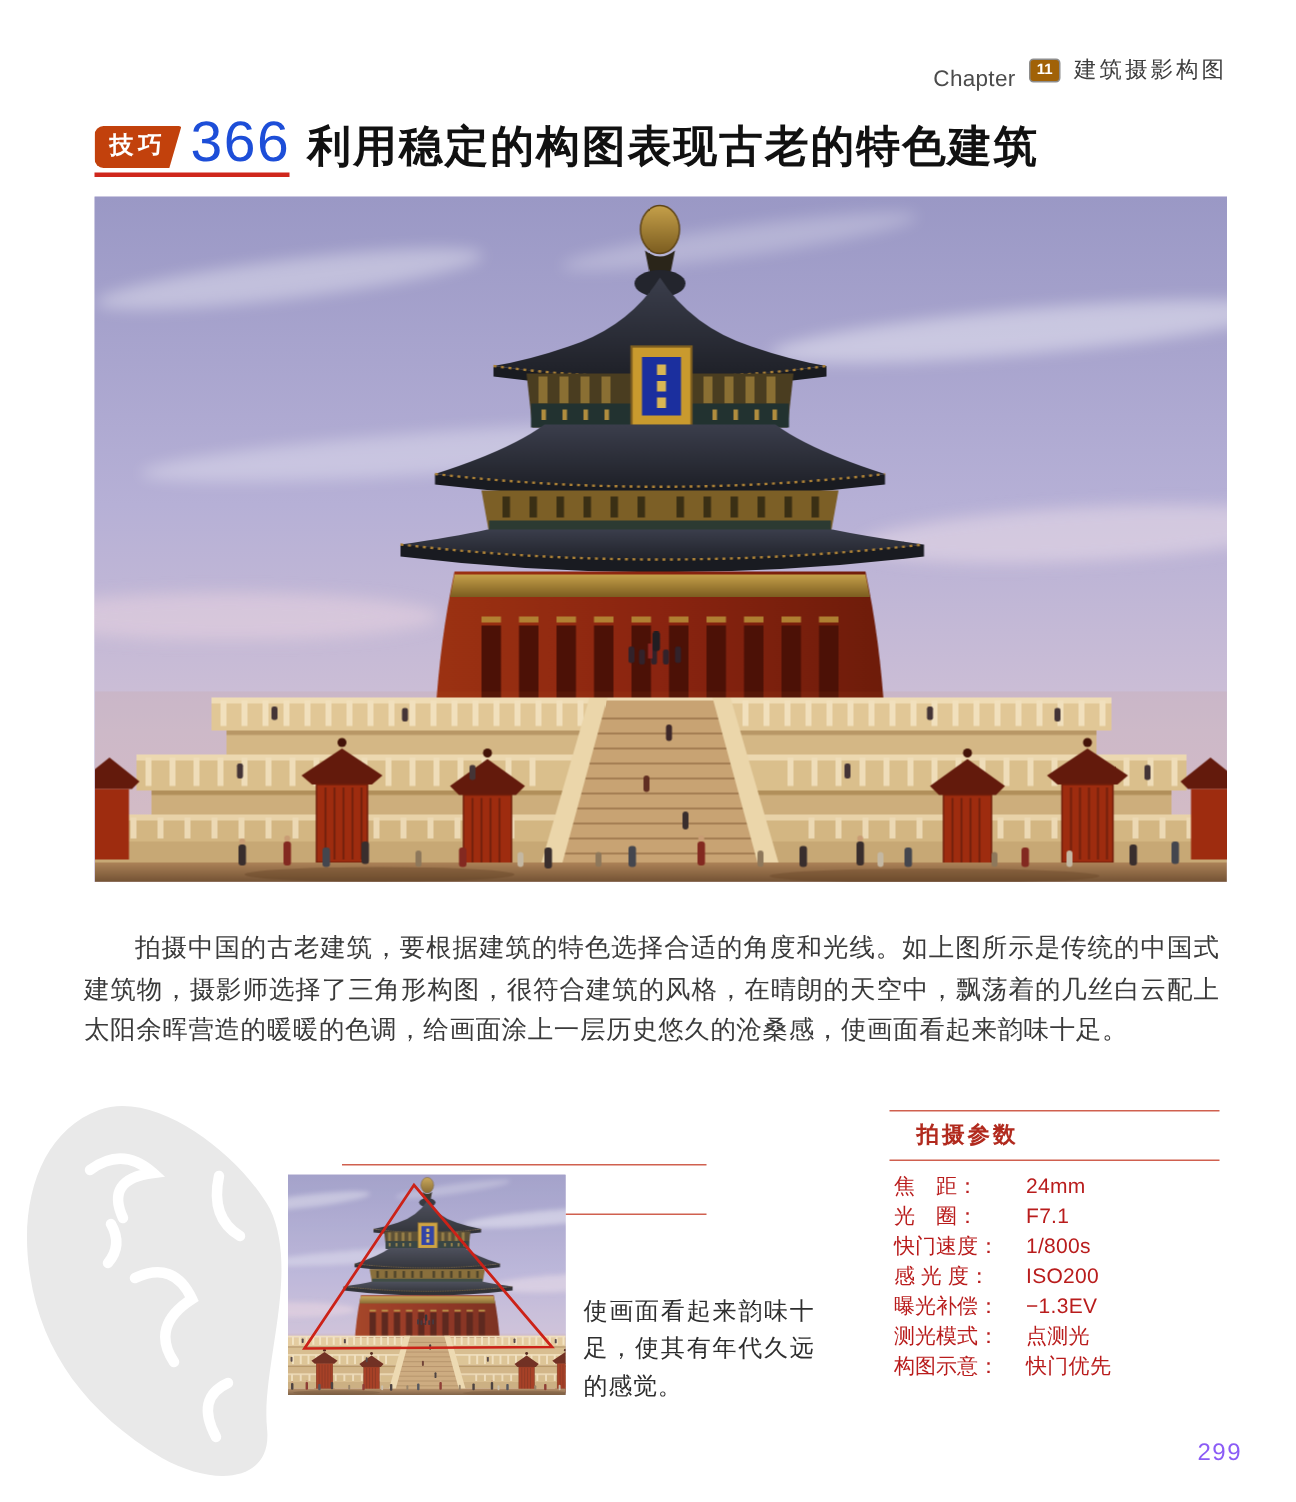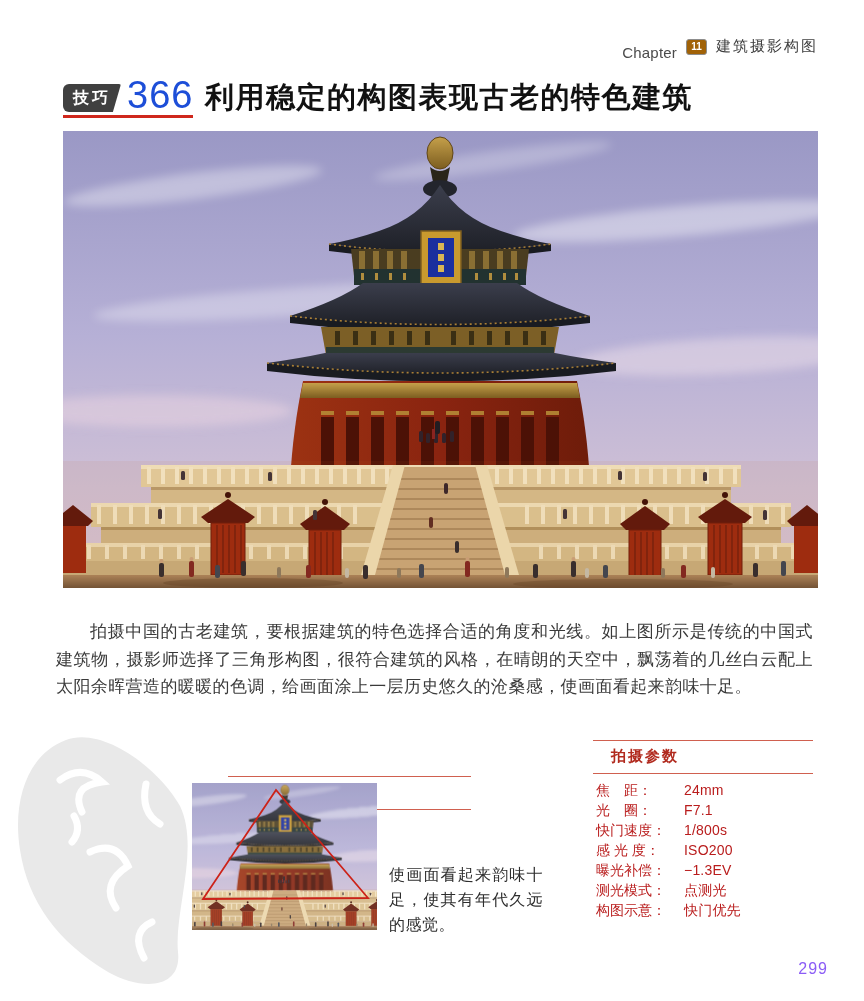--- a/index.html
+++ b/index.html
@@ -19,21 +19,21 @@
   .chapter-badge{
     display:inline-block;min-width:13px;padding:1px 3px;
     background:#a16207;border:1px solid #8d8d8d;border-radius:3px;
     color:#ffffff;font-size:10px;font-weight:bold;text-align:center;line-height:12px;
   }
   .chapter-title{color:#3e3e3e;letter-spacing:2px;}
   
   .tip-row{position:absolute;left:63px;top:78px;height:46px;}
   .tip-badge{
     position:absolute;left:0;top:6px;width:58px;height:28px;
-    background:#404040;color:#fff;font-weight:bold;font-size:16px;
+    background:#c2410c;color:#fff;font-weight:bold;font-size:16px;
     letter-spacing:3px;text-align:center;line-height:28px;
     border-radius:6px 2px 0 6px;
     clip-path:polygon(0 0,100% 0,86% 100%,0 100%);
   }
   .tip-number{
     position:absolute;left:64px;top:-4px;
     font-size:38px;color:#1d4ed8;letter-spacing:1px;
   }
   .tip-underline{
     position:absolute;left:0;top:37px;width:130px;height:3px;background:#cf271c;

